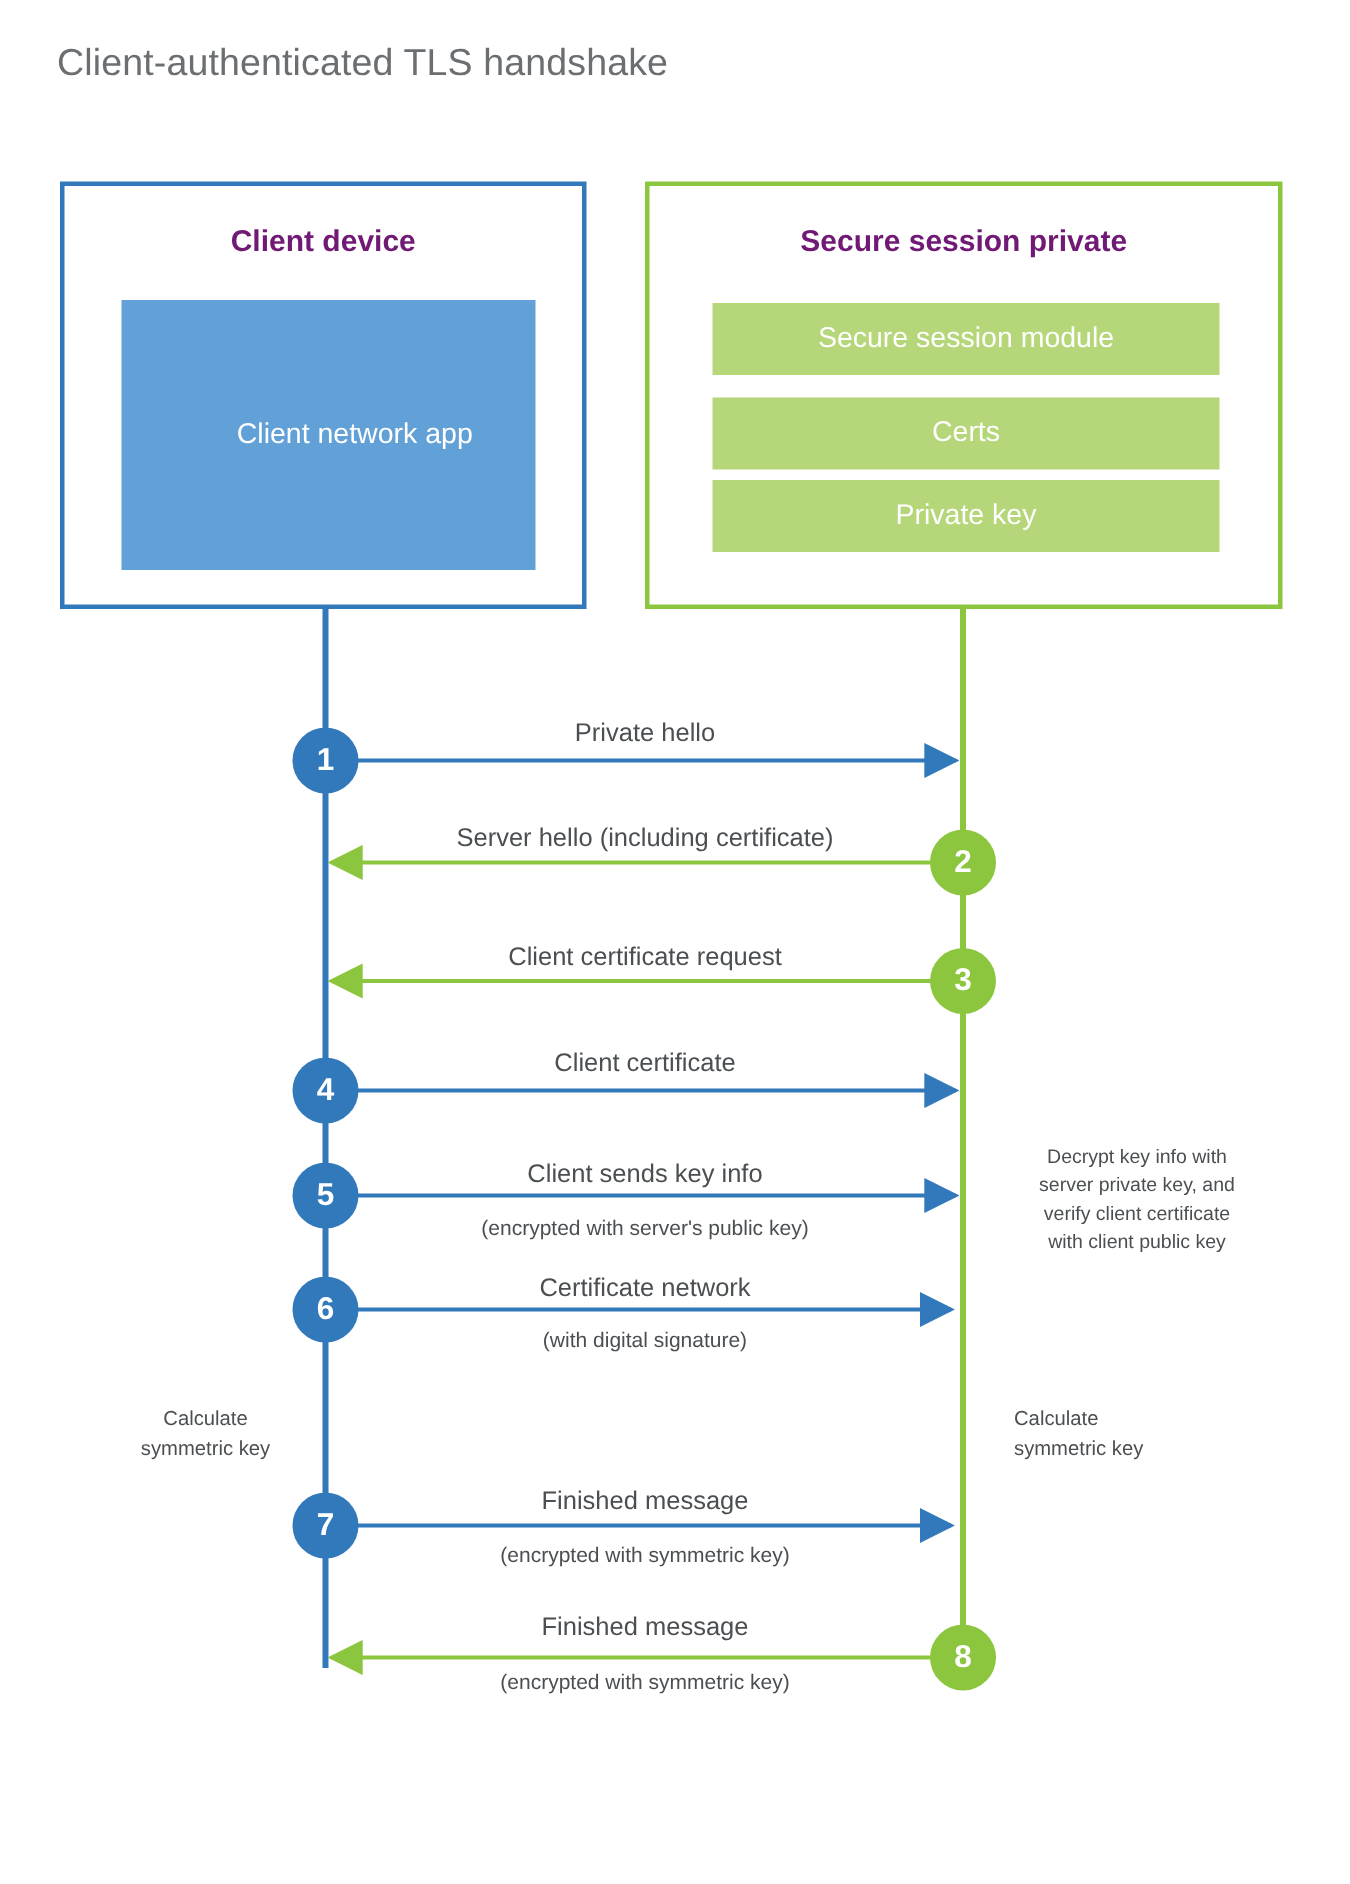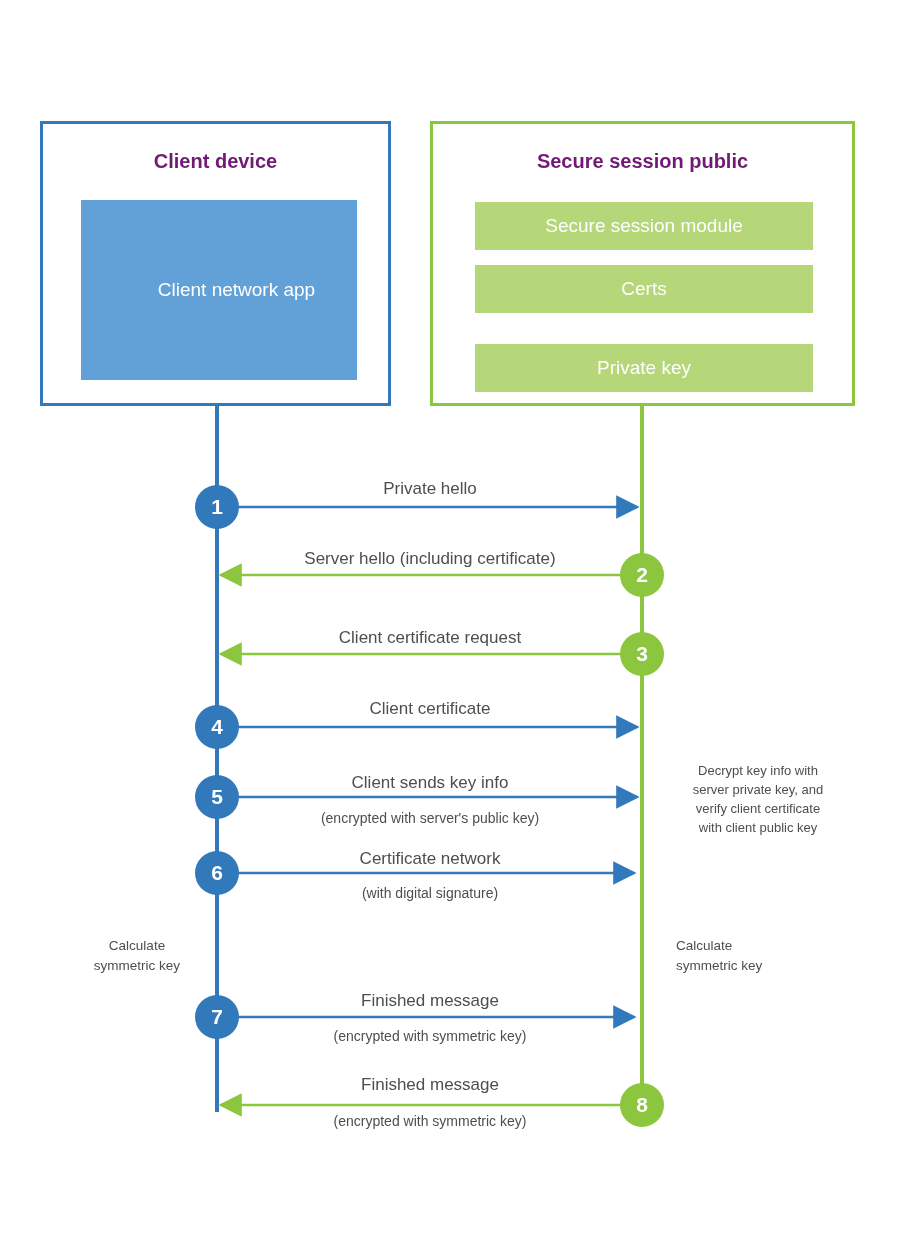--- a/index.html
+++ b/index.html
@@ -76,21 +76,21 @@
     padding-left: 35px;
   }
   .inner-block.green {
     background: #b5d679;
     left: 42px;
     width: 338px;
     height: 48px;
   }
   .inner-block.green.g0 { top: 78px; }
   .inner-block.green.g1 { top: 141px; }
-  .inner-block.green.g2 { top: 220px; }
+  .inner-block.green.g2 { top: 196px; }
 
   
   .lifeline {
     position: absolute;
     width: 4px;
   }
   .lifeline.client-line {
     background: #3279bb;
     left: 215px;
     top: 406px;
@@ -173,28 +173,29 @@
     text-align: left;
     font-size: 13.5px;
   }
   .side-note .nl { display: block; }
 </style>
 </head>
 <body>
 
 <div id="diagram-root">
 
+  <div class="page-title">Client-authenticated TLS handshake</div>
 
   <div class="entity-box client">
     <div class="entity-title">Client device</div>
     <div class="inner-block blue">Client network app</div>
   </div>
 
   <div class="entity-box server">
-    <div class="entity-title">Secure session public</div>
+    <div class="entity-title">Secure session private</div>
     <div class="inner-block green g0">Secure session module</div>
     <div class="inner-block green g1">Certs</div>
     <div class="inner-block green g2">Private key</div>
   </div>
 
   <div class="lifeline client-line"></div>
   <div class="lifeline server-line"></div>
 
   <svg id="arrow-layer" viewBox="0 0 900 1256" width="900" height="1256">
     <defs>

